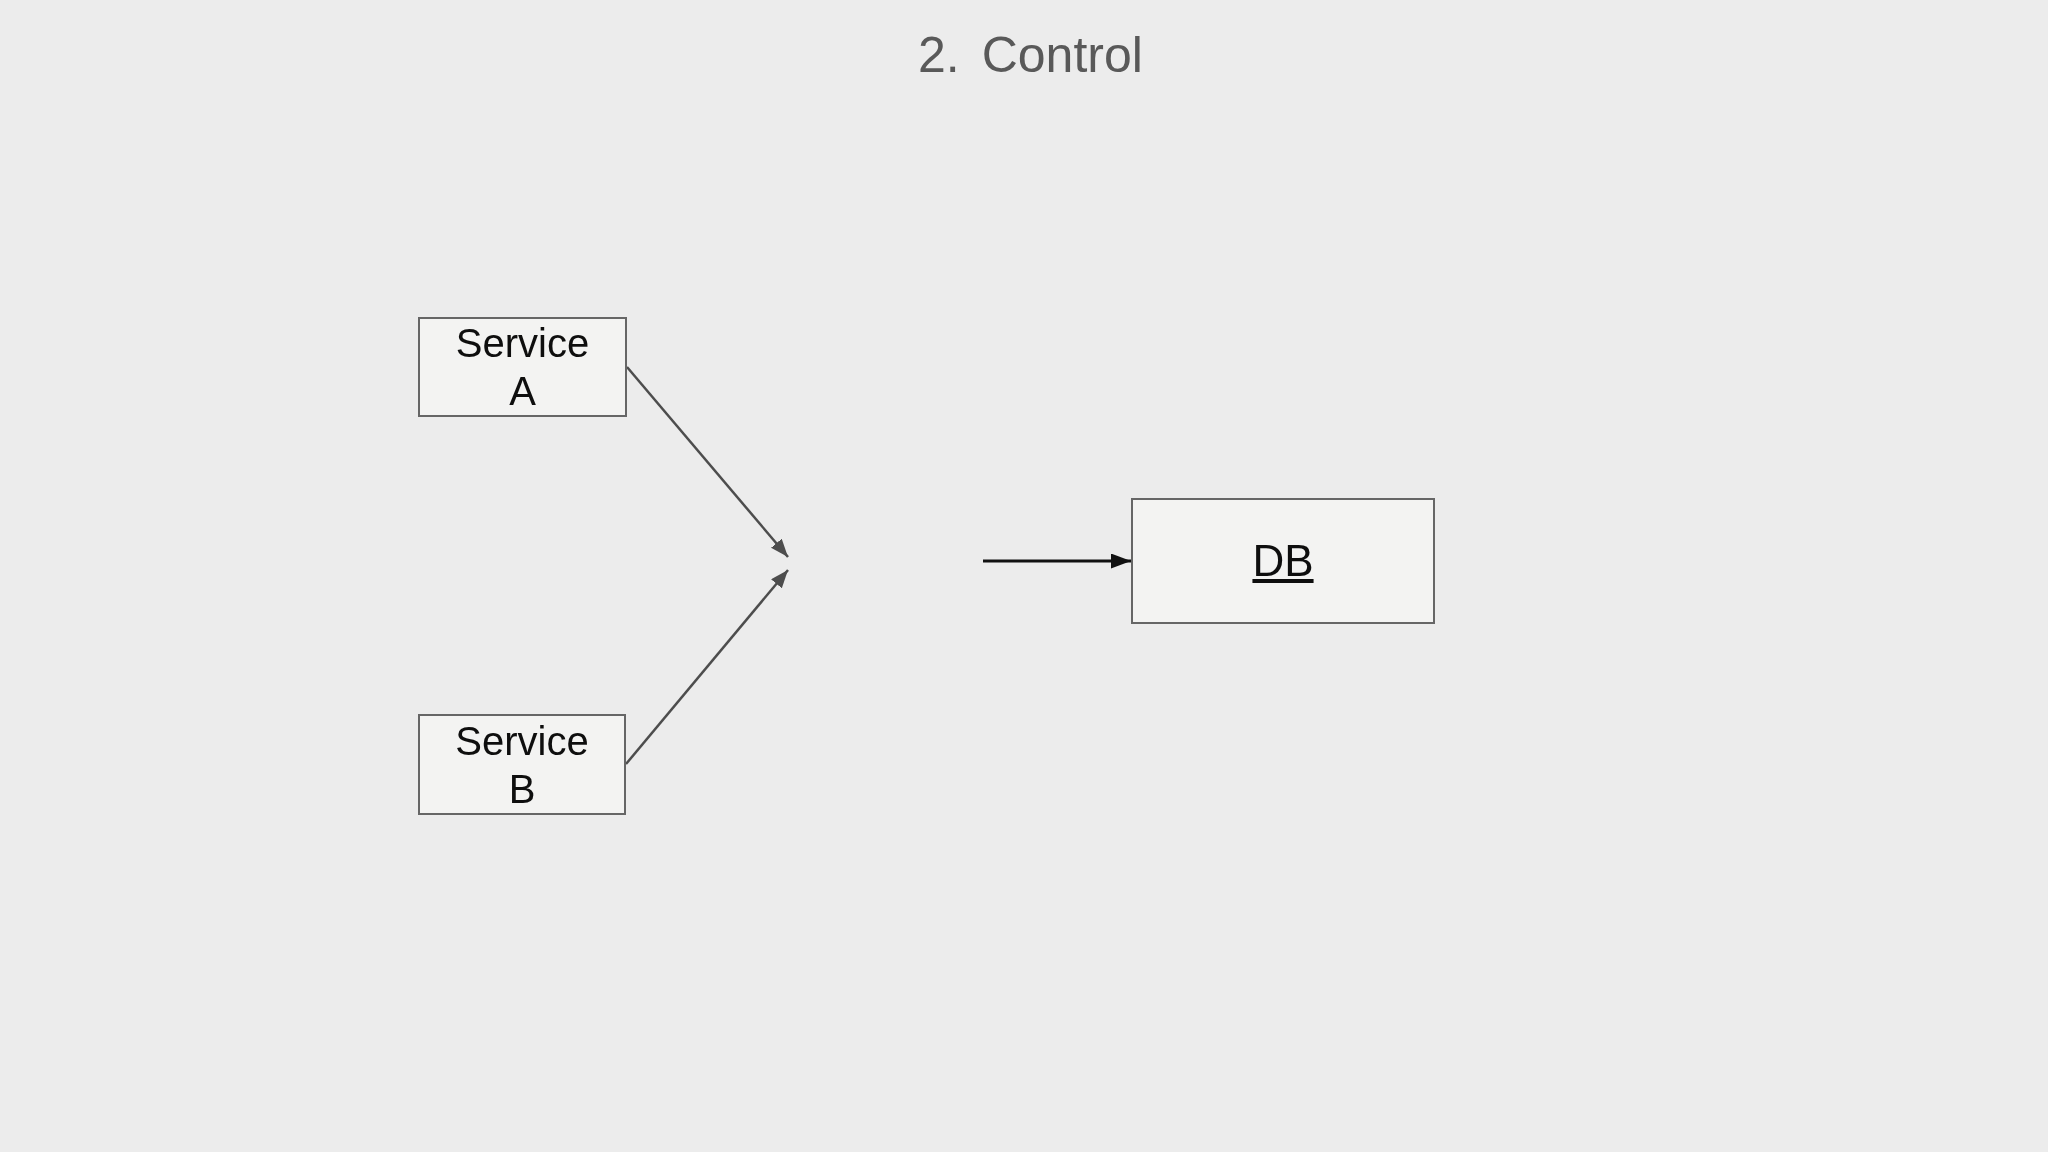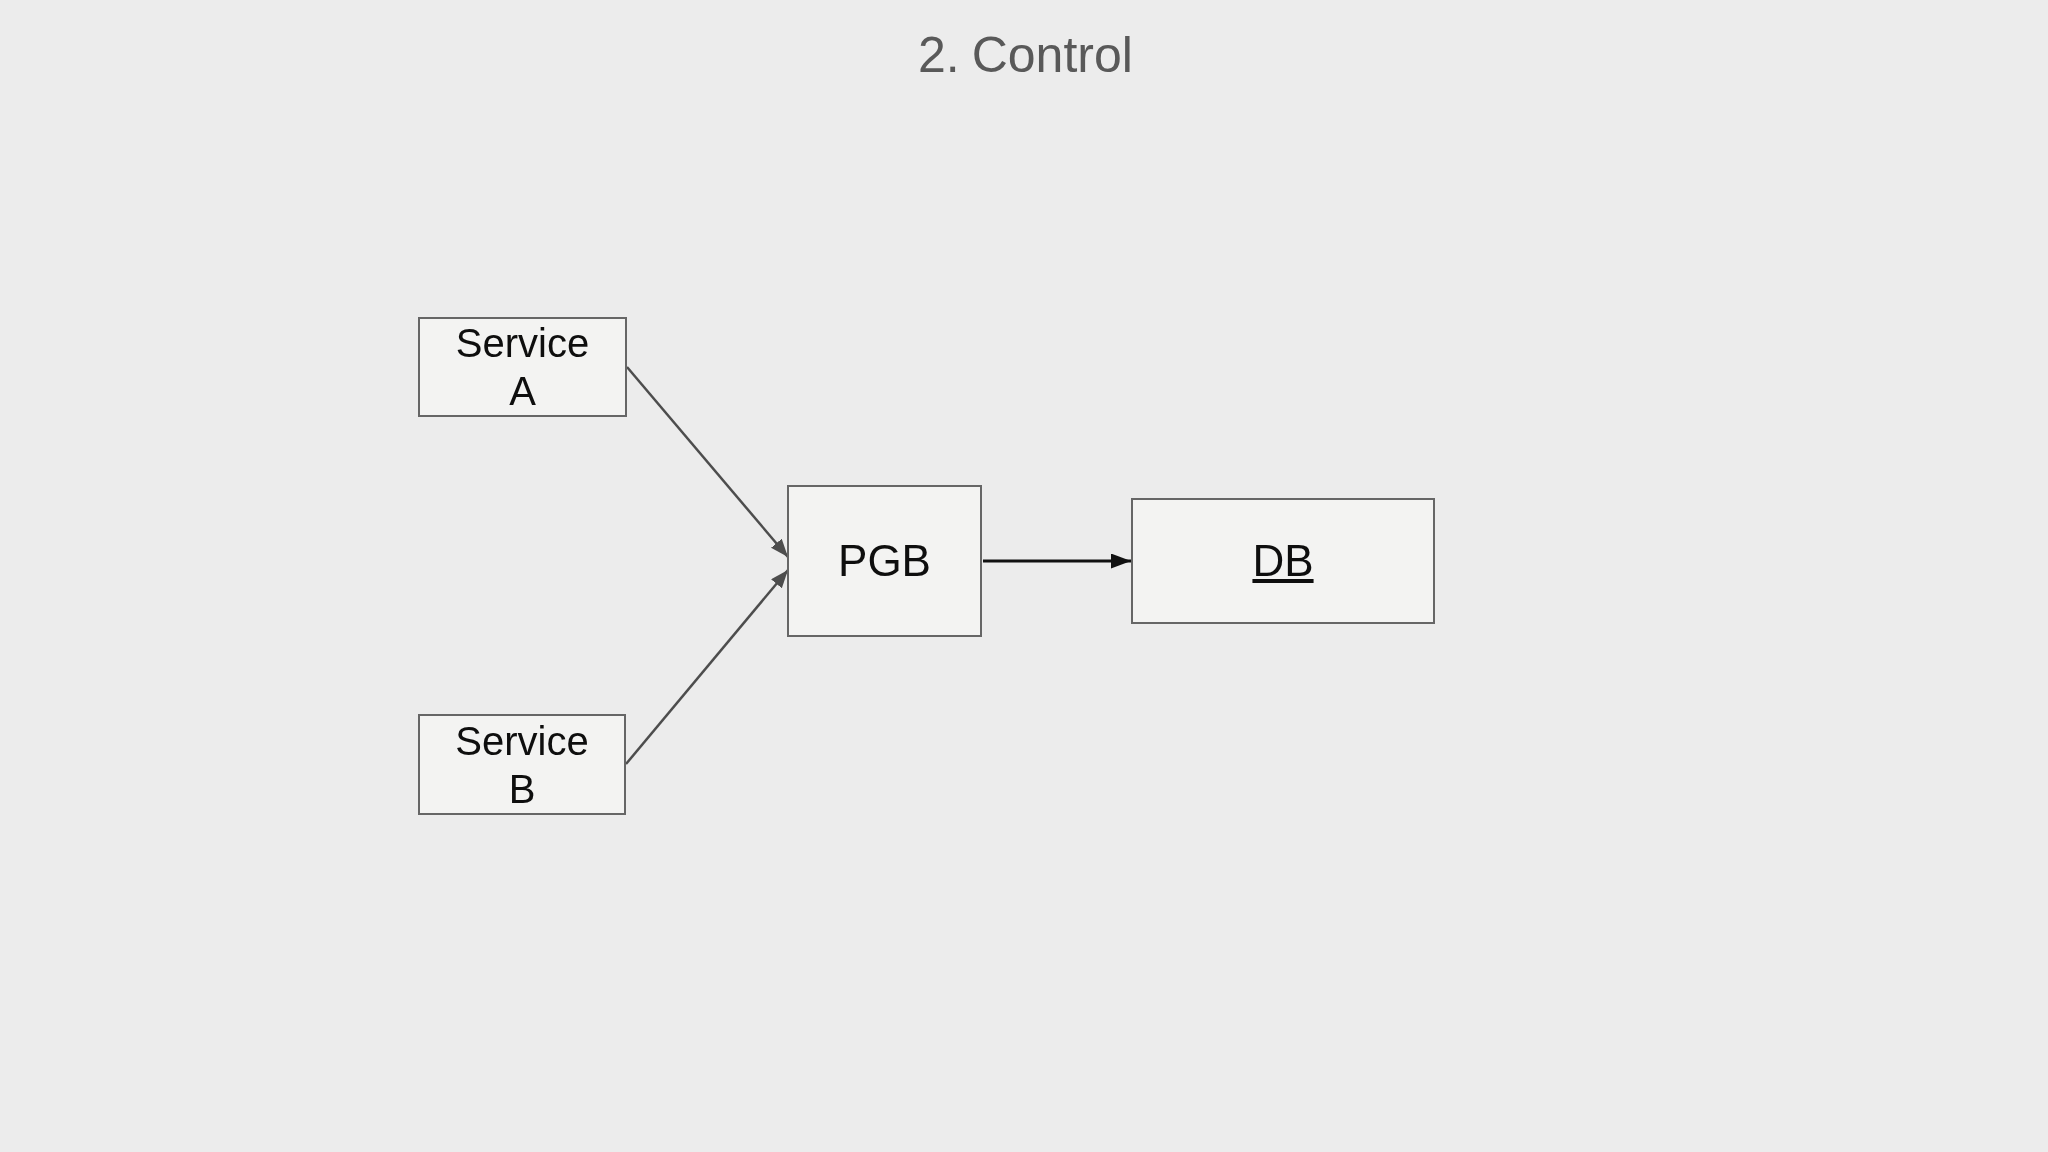--- a/index.html
+++ b/index.html
@@ -23,21 +23,21 @@
   .slide-title {
     position: absolute;
     left: 918px;
     top: 30px;
     font-size: 50px;
     line-height: 1;
     color: #595959;
     white-space: nowrap;
   }
   .slide-title .title-text {
-    margin-left: 12px;
+    margin-left: 22px;
   }
   .connectors {
     position: absolute;
     left: 0; top: 0;
     width: 2048px;
     height: 1152px;
   }
   .node {
     position: absolute;
     box-sizing: border-box;
@@ -96,21 +96,18 @@
   <div class="node" id="node-service-a">
     <span>Service</span>
     <span>A</span>
   </div>
 
   <div class="node" id="node-service-b">
     <span>Service</span>
     <span>B</span>
   </div>
 
-  <div class="node" id="node-pgb">
-    <span>PGB</span>
-  </div>
 
   <div class="node" id="node-db">
     <span>DB</span>
   </div>
 
 </div>
 
 </body></html>

